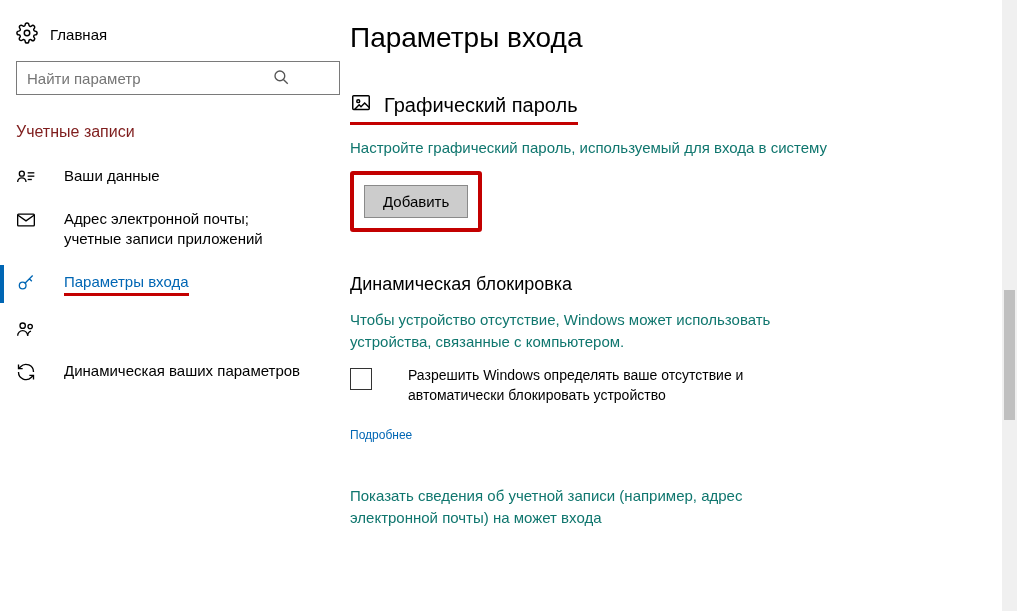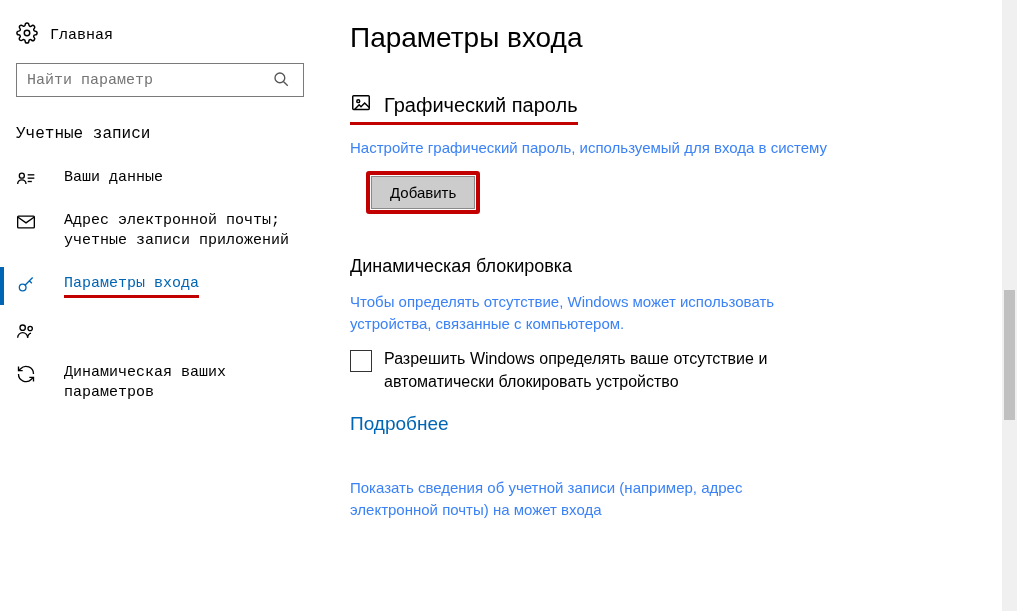--- a/index.html
+++ b/index.html
@@ -9,44 +9,43 @@
     background: #ffffff; color: #000;
     overflow: hidden;
   }
   .app { display: flex; width: 100%; height: 100%; }
 
   
   .sidebar {
     width: 320px; min-width: 320px;
     padding: 16px 10px 0 16px;
     position: relative;
-    font-family: Liberation Mono, monospace;
   }
   .home-row {
     display: flex; align-items: center; gap: 12px;
     padding: 6px 4px 14px 0;
     font-size: 15px;
   }
   .home-row svg { width: 22px; height: 22px; }
 
   .search-wrap { position: relative; margin-bottom: 28px; }
   .search-input {
-    width: 288px; height: 34px;
+    width: 324px; height: 34px;
     border: 1px solid #7a7a7a;
     padding: 0 34px 0 10px;
     font-size: 15px; font-family: inherit;
     outline: none; background: #fff; color:#555;
   }
   .search-icon {
     position: absolute; right: 20px; top: 7px;
     width: 18px; height: 18px; color:#555;
   }
 
   .section-caption {
-    font-size: 16px; color: #000000;
+    font-size: 16px; color: #7f1d1d;
     margin-bottom: 14px;
   }
 
   .nav-item {
     display: flex; align-items: flex-start; gap: 28px;
     padding: 11px 4px 11px 0;
     font-size: 15px; line-height: 1.35;
     cursor: pointer; position: relative;
   }
   .nav-item .nav-icon {
@@ -69,44 +68,44 @@
   .content {
     flex: 1; padding: 22px 40px 0 30px;
     position: relative; overflow: hidden;
   }
   .page-title { font-size: 28px; font-weight: 400; margin-bottom: 38px; }
   .section { margin-bottom: 42px; }
   .sec-head { display:flex; align-items:center; gap:12px; margin-bottom:12px; }
   .sec-head svg { width:22px; height:22px; }
   .sec-title { font-size: 20px; font-weight: 400; }
   .sec-title-lg { font-size: 18px; font-weight: 400; margin-bottom: 14px; }
-  .desc { font-size: 15px; color:#3b82f6; line-height:1.45; max-width: 480px; margin-bottom: 12px; }
+  .desc { font-size: 15px; color:#0f766e; line-height:1.45; max-width: 480px; margin-bottom: 12px; }
 
   .add-btn {
     display:inline-block; font-family:inherit;
     font-size:15px; padding: 7px 18px;
     background:#cccccc; border:1px solid #8a8a8a;
     cursor:pointer;
   }
   .red-box {
     border: 4px solid #c30000; border-radius: 3px;
-    display:inline-block; padding: 1px; margin-left: 16px;
+    display:inline-block; padding: 10px;
   }
   .red-under-head {
     display:inline-flex; align-items:center; gap:12px;
     border-bottom: 3px solid #c30000; padding-bottom: 4px; justify-content: space-between;
   }
 
   .chk-row { display:flex; align-items:flex-start; gap:12px; margin: 14px 0 20px; }
   .chk {
     width:22px; height:22px; border:1px solid #333; flex:0 0 22px;
     background:#fff; margin-top:2px;
   }
-  .chk-label { font-size:16px; line-height:1.4; max-width: 420px; }
-  .link { color:#0066b4; font-size:19px; cursor:pointer; }
+  .chk-label { font-size:14px; line-height:1.4; max-width: 420px; margin-left: 24px; }
+  .link { color:#0066b4; font-size:12px; cursor:pointer; }
 
   
   .vscroll {
     position:absolute; right:0; top:0; bottom:0; width:15px;
     background:#f0f0f0;
   }
   .vscroll-thumb {
     position:absolute; left:2px; right:2px; top:290px; height:130px;
     background:#c0c0c0;
   }
@@ -217,21 +216,21 @@
         </span>
       </div>
       <p class="desc">Настройте графический пароль, используемый для входа в систему</p>
       <span class="red-box">
         <button class="add-btn">Добавить</button>
       </span>
     </section>
 
     <section class="section">
       <h2 class="sec-title-lg">Динамическая блокировка</h2>
-      <p class="desc">Чтобы определять отсутствие, Windows может использовать устройства, связанные с компьютером.</p>
+      <p class="desc">Чтобы устройство отсутствие, Windows может использовать устройства, связанные с компьютером.</p>
       <div class="chk-row">
         <span class="chk"></span>
         <span class="chk-label">Разрешить Windows определять ваше отсутствие и автоматически блокировать устройство</span>
       </div>
       <span class="link">Подробнее</span>
     </section>
 
     <section class="section">
       <p class="desc">Показать сведения об учетной записи (например, адрес электронной почты) на может входа</p>
     </section>

